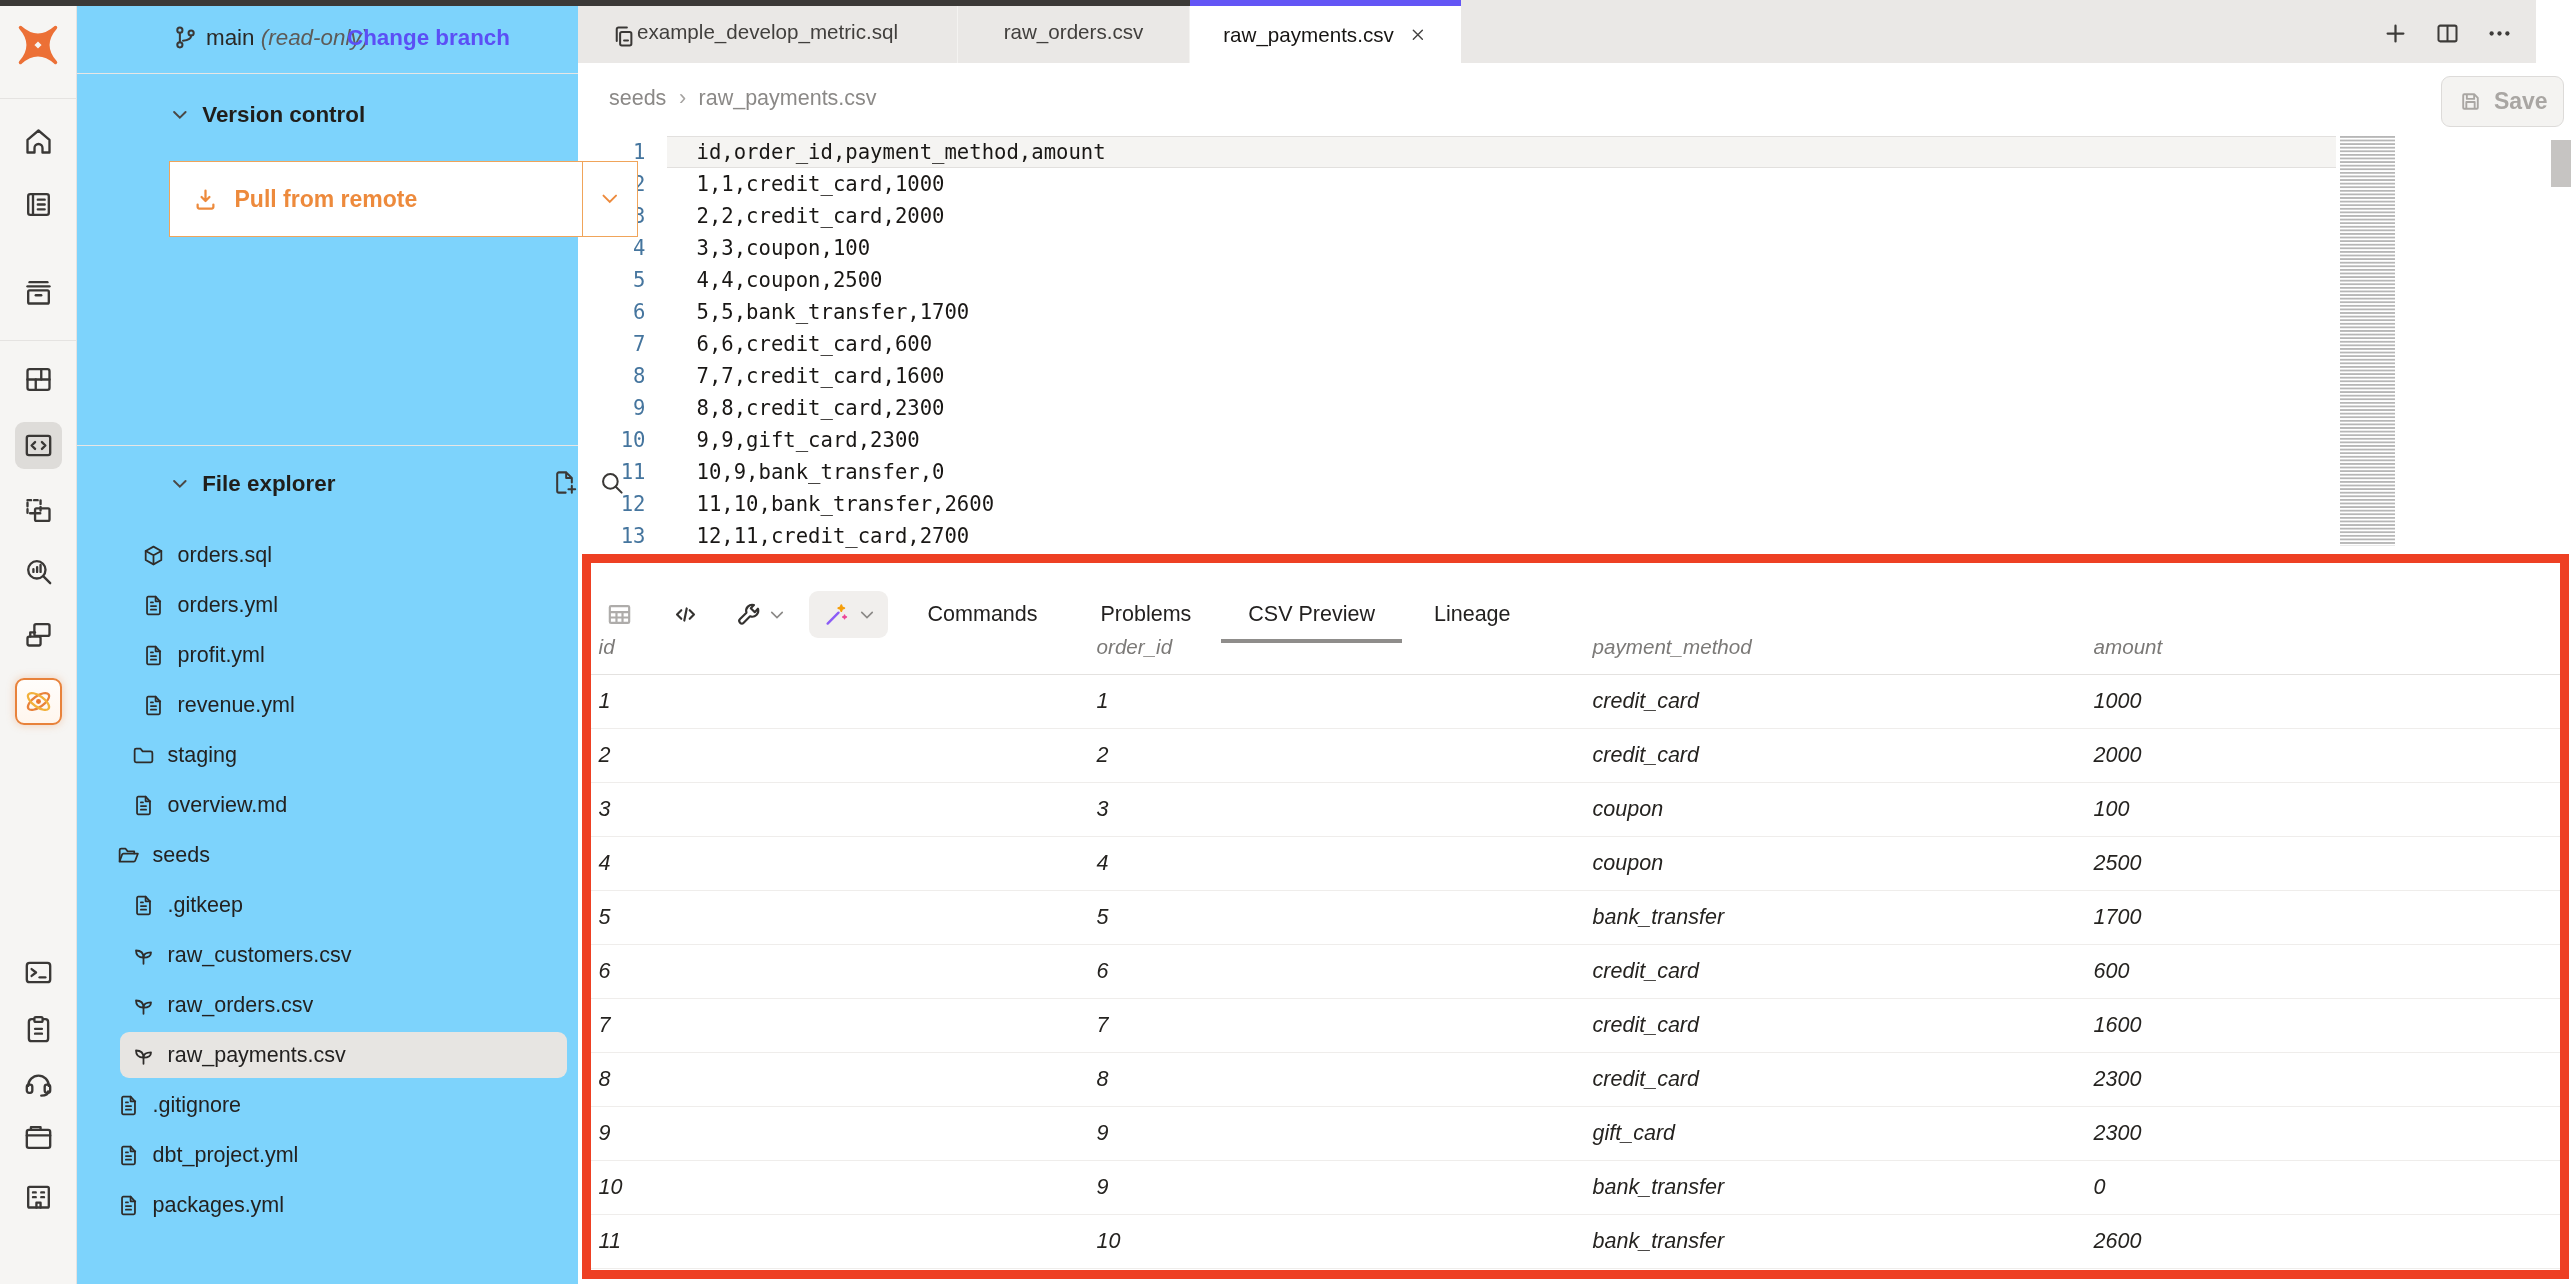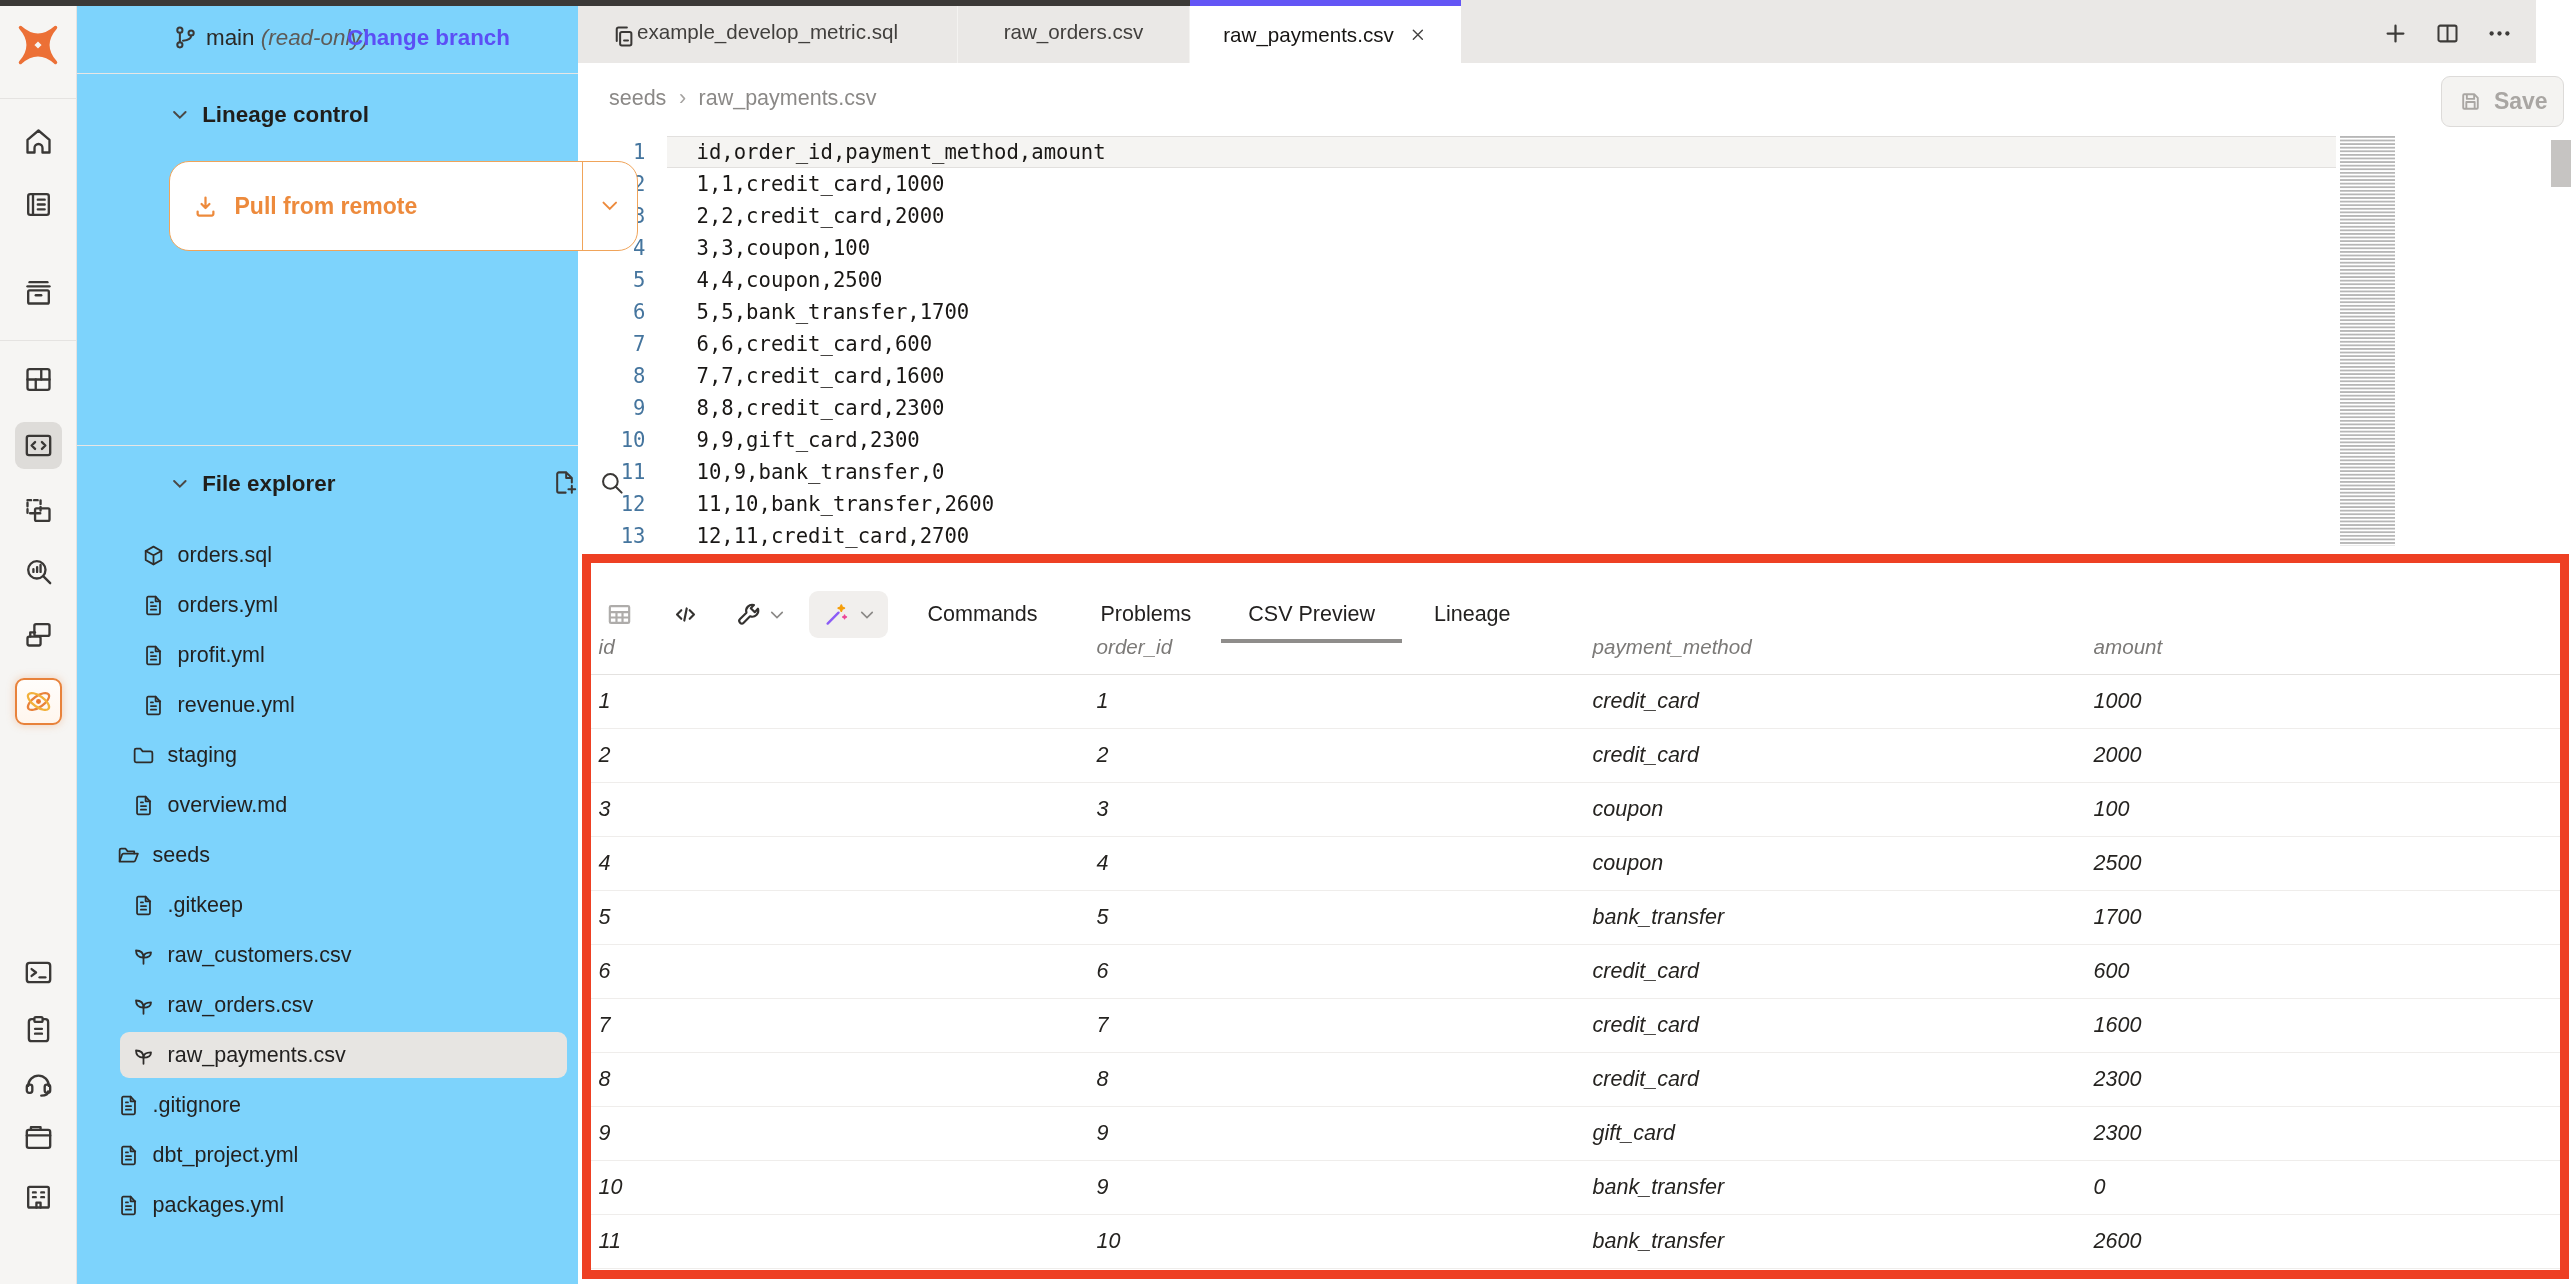--- a/index.html
+++ b/index.html
@@ -26,21 +26,21 @@
   .branch-icon { position:absolute; left:95px; top:24px; width:27px; height:27px; color:#3a3836; }
   .branch-name { position:absolute; left:129px; top:25px; font-size:22.4px; color:#2b2926; }
   .branch-mode { font-style:italic; color:#5d5b58; }
   .change-branch { position:absolute; right:68px; top:25px; font-size:22.4px; font-weight:bold; color:#5b4ff5; cursor:pointer; }
   .copy-icon { position:absolute; left:533px; top:23px; width:27px; height:27px; color:#3a3836; cursor:pointer; }
 
   .section-head { position:absolute; left:93px; height:30px; display:flex; align-items:center; gap:12.5px; }
   .section-head .chev { width:19.7px; height:19.7px; color:#4a4846; }
   .section-head .title { font-size:22.4px; font-weight:bold; color:#201e1b; }
 
-  .pull-btn { position:absolute; left:92px; top:161px; width:469px; height:90px; border:1.8px solid #f0a45a; border-radius:20px; background:#fff; display:flex; align-items:center; cursor:pointer; }
+  .pull-btn { position:absolute; left:92px; top:161px; width:469px; height:76px; border:1.8px solid #f0a45a; border-radius:0; background:#fff; display:flex; align-items:center; cursor:pointer; }
   .pull-main { flex:1; display:flex; align-items:center; gap:16px; padding-left:21.5px; color:#ed8a3c; }
   .pull-main svg { width:27px; height:27px; }
   .pull-label { font-size:23px; font-weight:bold; color:#ed8a3c; }
   .pull-split { width:55px; height:100%; border-left:1.8px solid #f0a45a; display:flex; align-items:center; justify-content:center; color:#ed8a3c; }
   .pull-split svg { width:21.5px; height:21.5px; }
 
   .fe-divider { position:absolute; left:0; top:445px; width:501px; border:none; border-top:0.9px solid #e8e6e4; }
   .fe-actions { position:absolute; top:469px; left:483px; display:flex; gap:19.7px; color:#3a3836; }
   .fe-actions svg { width:27px; height:27px; cursor:pointer; }
 
@@ -232,21 +232,21 @@
         </svg>
     </span>
   </div>
 
   <div class="section-head" style="top:100px">
     <span class="chev">
       <svg viewBox="0 0 24 24" fill="none" stroke="currentColor" stroke-width="2.4" stroke-linecap="round">
           <path d="M5 8.5 l7 7 7-7"></path>
         </svg>
     </span>
-    <span class="title">Lineage control</span>
+    <span class="title">Version control</span>
   </div>
 
   <div class="pull-btn">
     <span class="pull-main">
       <svg viewBox="0 0 24 24" fill="none" stroke="currentColor" stroke-width="2" stroke-linecap="round" stroke-linejoin="round">
         <path d="M12 4 v9 M8.5 9.8 L12 13.3 l3.5 -3.5 M5 16.5 v2 a1.5 1.5 0 0 0 1.5 1.5 h11 a1.5 1.5 0 0 0 1.5 -1.5 v-2"></path>
         </svg>
       <span class="pull-label">Pull from remote</span>
     </span>
     <span class="pull-split">

